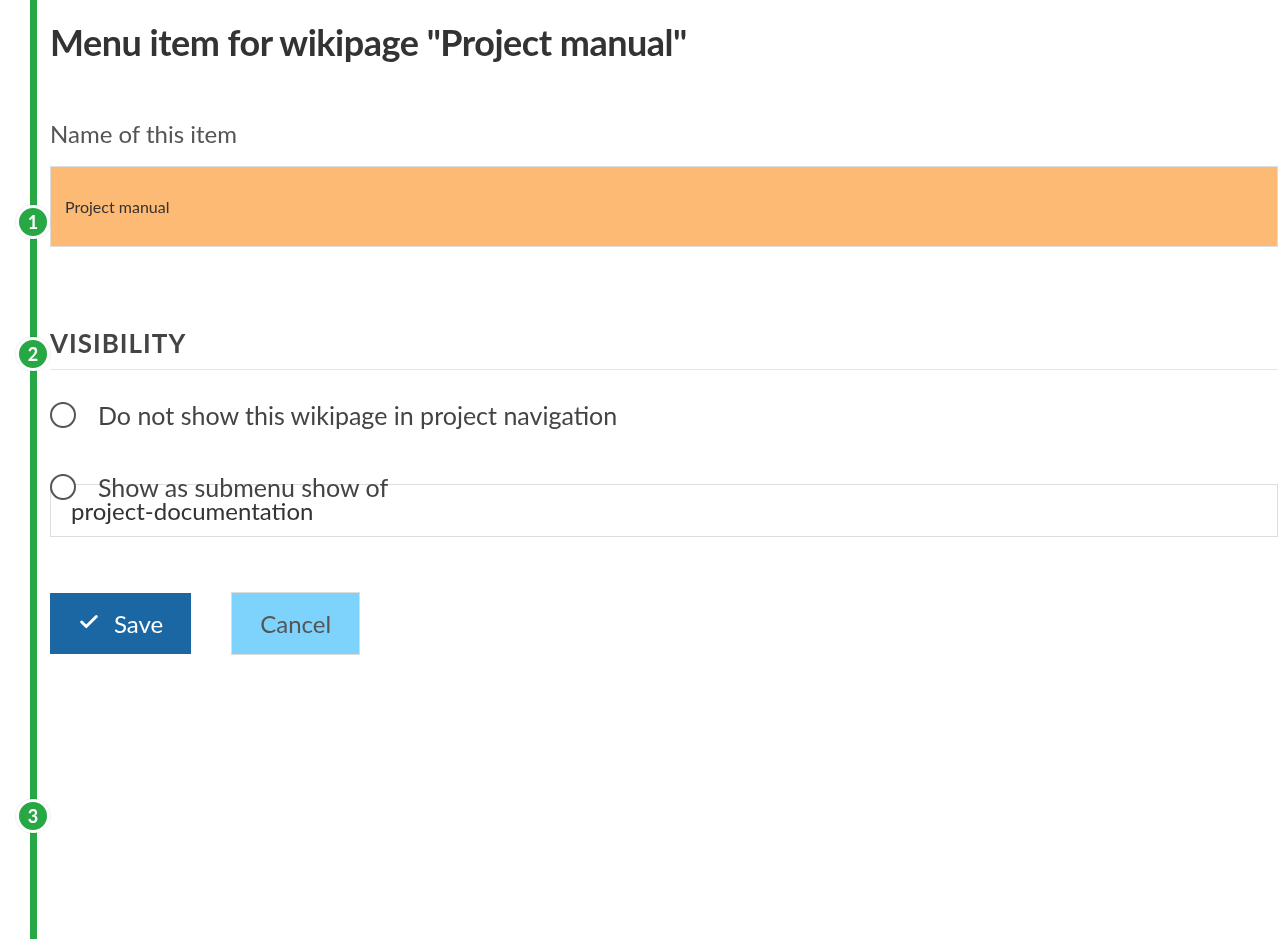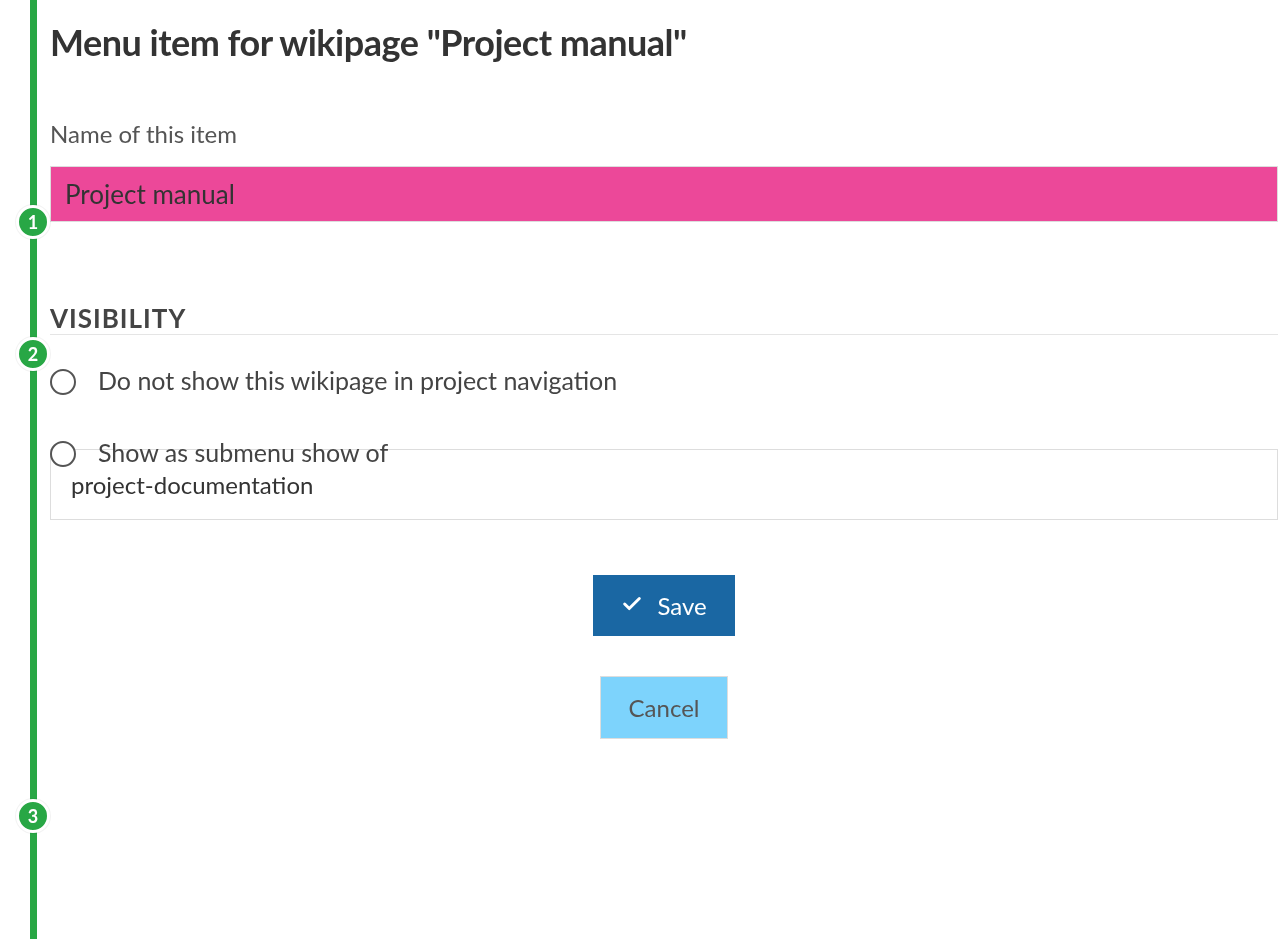--- a/index.html
+++ b/index.html
@@ -33,40 +33,41 @@
     letter-spacing: -0.5px;
   }
   .field-label {
     font-size: 24px;
     color: #555555;
     margin-bottom: 18px;
     font-weight: 400;
   }
   .text-input {
     width: 100%;
-    font-size: 26px;
-    padding: 11px 14px;
+    font-size: 16px;
+    padding: 30px 14px;
     border: 1px solid #dddddd;
-    background: #ec4899;
+    background: #fdba74;
     color: #333333;
     font-family: inherit;
   }
   .section-heading {
     font-size: 26px;
     font-weight: 700;
     color: #444444;
     letter-spacing: 1px;
     margin-top: 80px;
+    padding-bottom: 10px;
     border-bottom: 1px solid #e5e5e5;
     margin-bottom: 30px;
     width: 100%;
   }
   .radio-row {
     display: flex;
-    align-items: flex-end;
+    align-items: center;
     margin-bottom: 42px;
   }
   .radio {
     width: 26px;
     height: 26px;
     border: 2px solid #555555;
     border-radius: 50%;
     margin-right: 22px;
     flex-shrink: 0;
     position: relative;
@@ -89,32 +90,31 @@
     color: #444444;
     font-weight: 400;
   }
   .submenu-select-wrap {
     margin-top: -30px;
     margin-bottom: 40px;
   }
   .select-input {
     width: 100%;
     font-size: 24px;
-    padding: 20px 20px;
+    padding: 11px 20px;
     border: 1px solid #dddddd;
     background: #ffffff;
     color: #333333;
     font-family: inherit;
   }
   .button-row {
     display: flex;
     gap: 40px;
     align-items: center;
     margin-top: 55px;
-    flex-direction: column;
   }
   .btn {
     display: inline-flex;
     align-items: center;
     justify-content: center;
     font-size: 24px;
     padding: 16px 28px;
     cursor: pointer;
     border: none;
     font-family: inherit;

